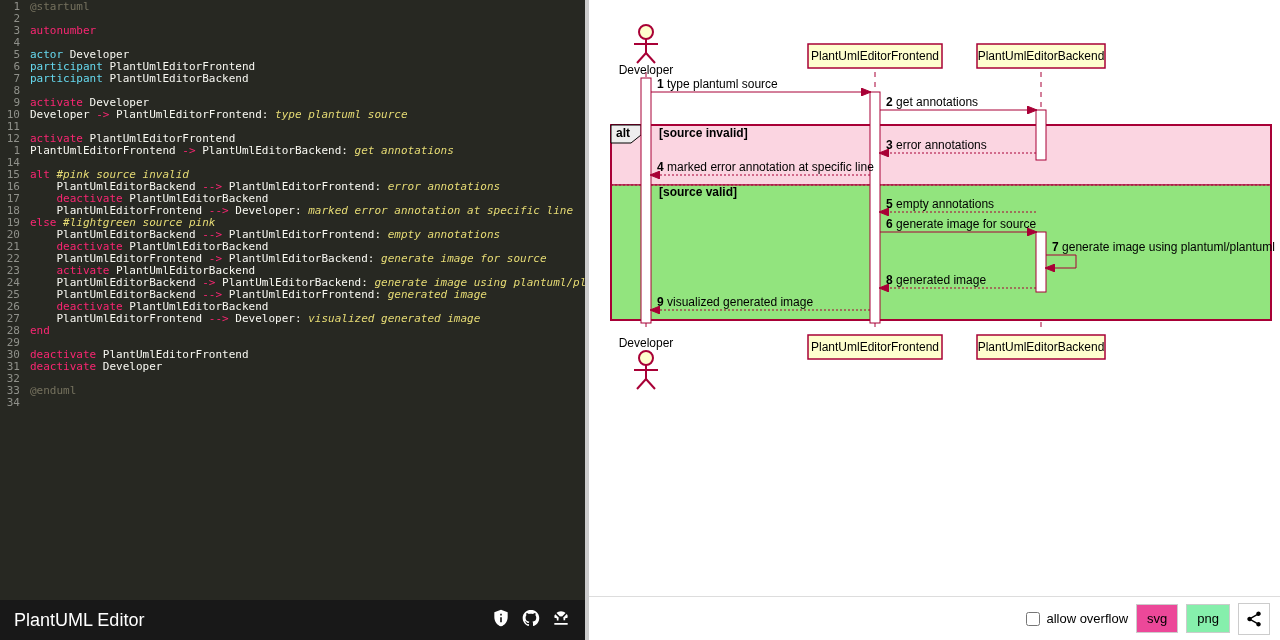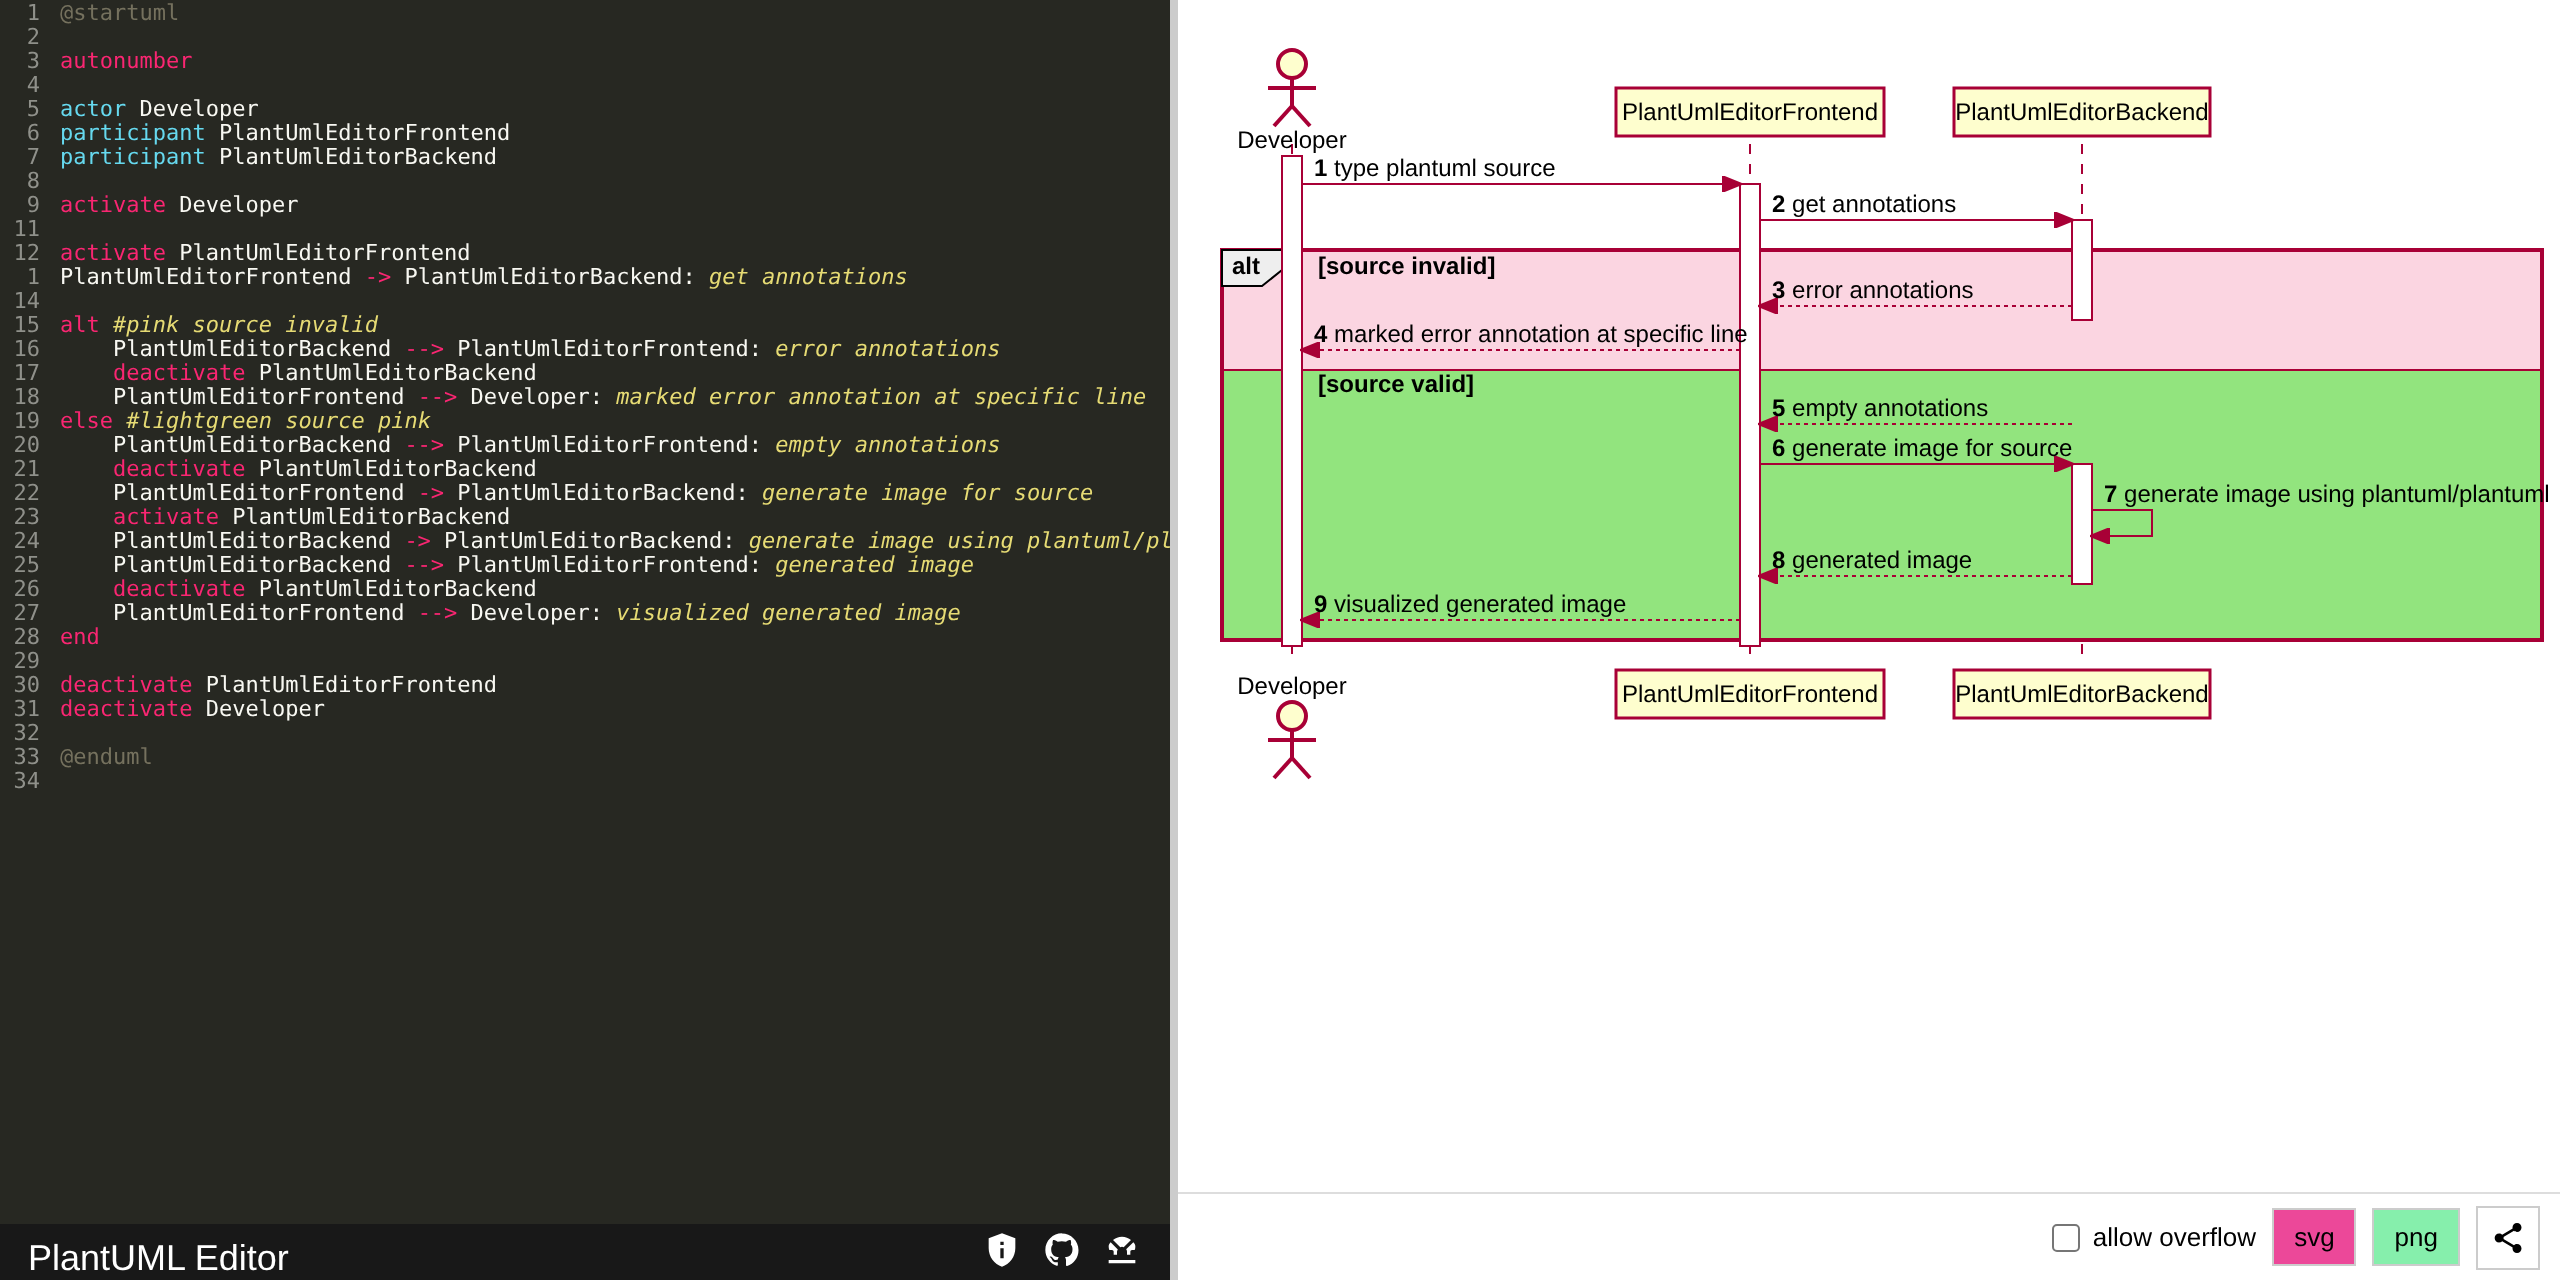--- a/index.html
+++ b/index.html
@@ -9,21 +9,21 @@
 .editor{flex:1;overflow:auto;font-family:Consolas,Monaco,monospace;font-size:11px;line-height:12px;color:#f8f8f2;padding-top:1px}
 .line{display:flex}
 .gutter{width:30px;text-align:right;color:#8f908a;padding-right:10px;user-select:none;flex-shrink:0}
 .code{white-space:pre}
 .c-gray{color:#75715e}
 .c-pink{color:#f92672}
 .c-blue{color:#66d9ef;}
 .c-yellow{color:#e6db74}
 .c-white{color:#f8f8f2}
 .c-it{font-style:italic}
-.footer-left{height:28px;background:#181818;display:flex;align-items:flex-end;justify-content:space-between;padding:0 14px;color:#fff}
+.footer-left{height:40px;background:#181818;display:flex;align-items:center;justify-content:space-between;padding:0 14px;color:#fff}
 .fl-title{font-size:18px;font-weight:400}
 .fl-icons{display:flex;gap:10px;align-items:center}
 .fl-icons svg{fill:#fff}
 .right{flex:1;height:100%;display:flex;flex-direction:column;background:#fff;position:relative;border-left:4px solid #ccc}
 .diagram{flex:1;position:relative;overflow:hidden}
 .diagram svg{position:absolute;top:0;left:0}
 .footer-right{height:44px;border-top:1px solid #ddd;display:flex;align-items:center;justify-content:flex-end;padding:0 10px;gap:8px;font-size:13px}
 .chk{display:flex;align-items:center;gap:6px}
 .chk input{width:14px;height:14px}
 .btn{border:1px solid #ccc;background:#86efac;padding:6px 10px;font-size:13px;cursor:pointer}
@@ -75,20 +75,24 @@
           <div class="gutter">7</div>
           <div class="code"><span class="c-blue">participant</span><span class="c-white"> PlantUmlEditorBackend</span></div>
         </div>
         <div class="line">
           <div class="gutter">8</div>
           <div class="code"></div>
         </div>
         <div class="line">
           <div class="gutter">9</div>
           <div class="code"><span class="c-pink">activate</span><span class="c-white"> Developer</span></div>
+        </div>
+        <div class="line">
+          <div class="gutter">10</div>
+          <div class="code"><span class="c-white">Developer </span><span class="c-pink">-&gt;</span><span class="c-white"> PlantUmlEditorFrontend: </span><span class="c-yellow c-it">type plantuml source</span></div>
         </div>
         <div class="line">
           <div class="gutter">11</div>
           <div class="code"></div>
         </div>
         <div class="line">
           <div class="gutter">12</div>
           <div class="code"><span class="c-pink">activate</span><span class="c-white"> PlantUmlEditorFrontend</span></div>
         </div>
         <div class="line">

